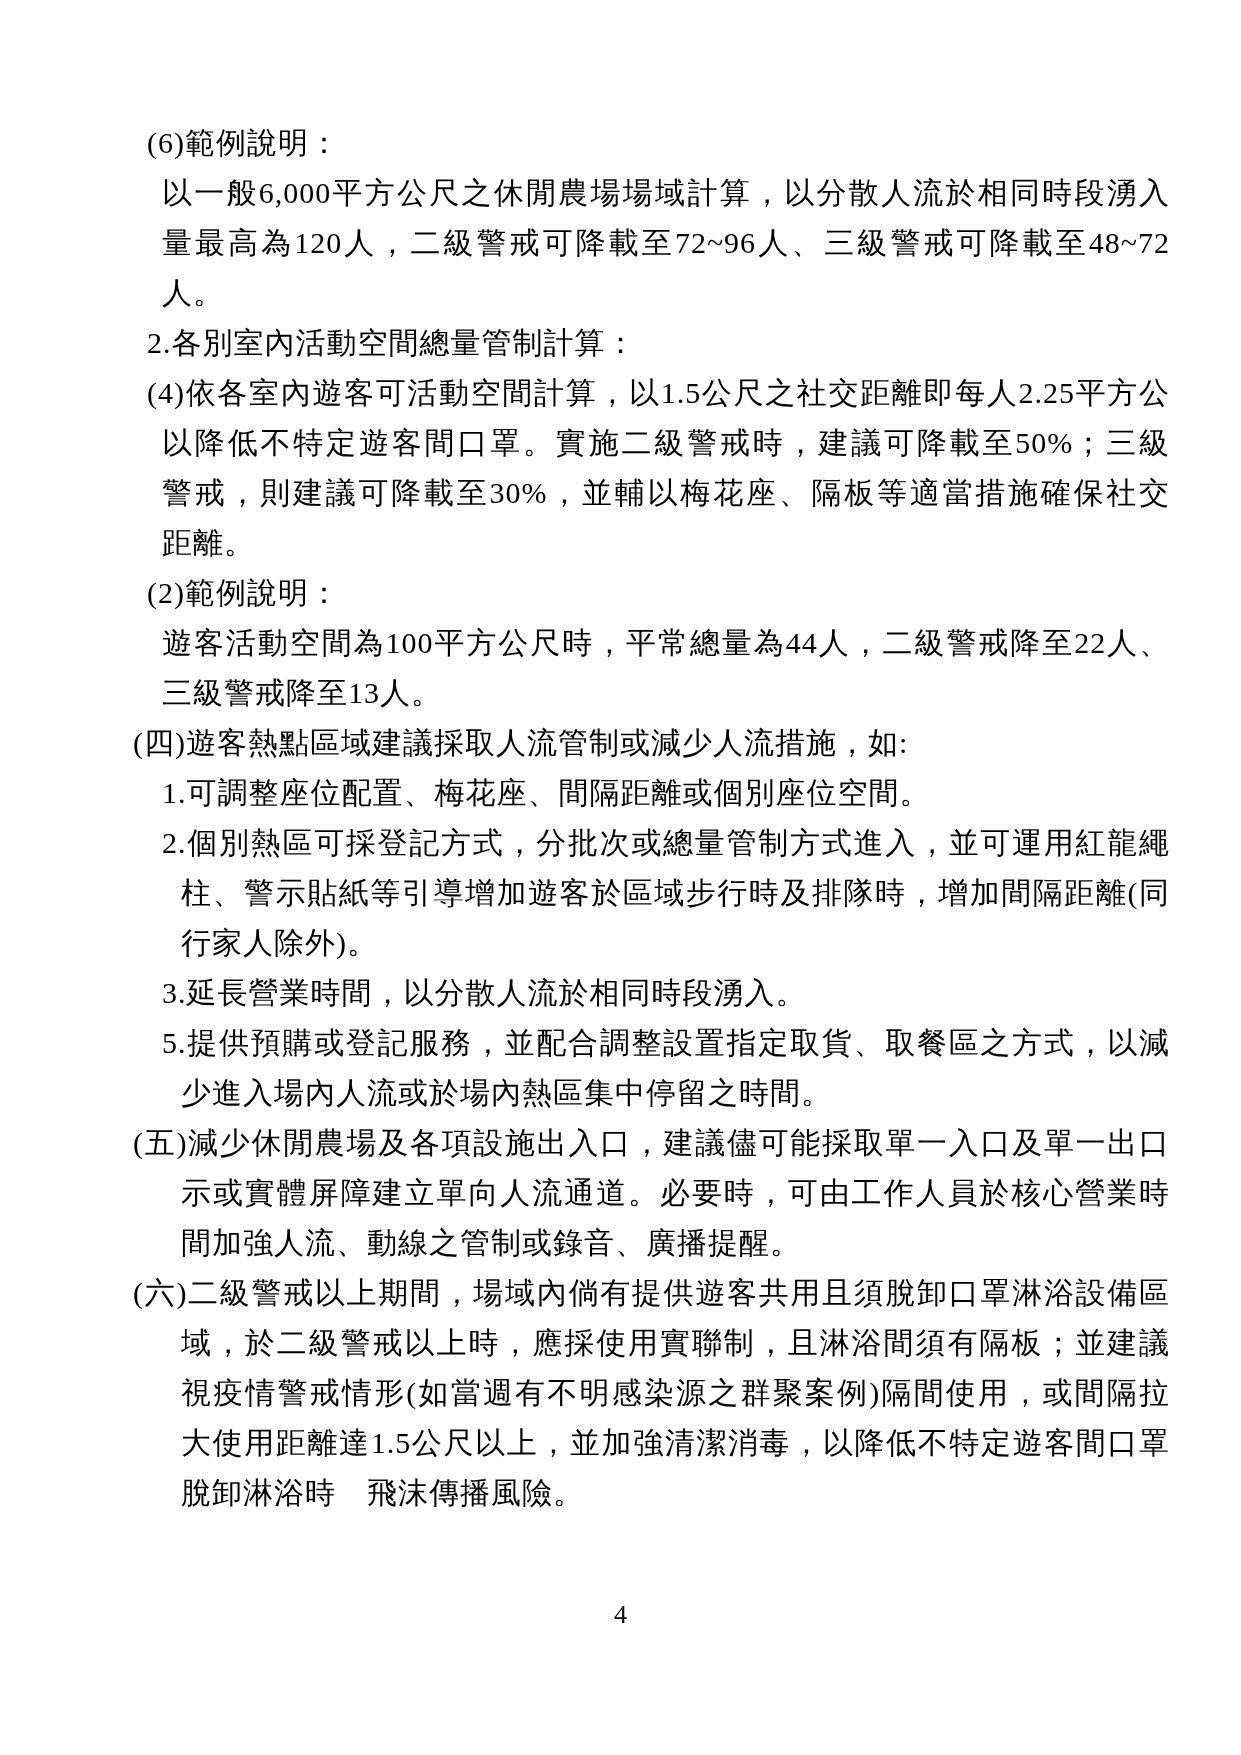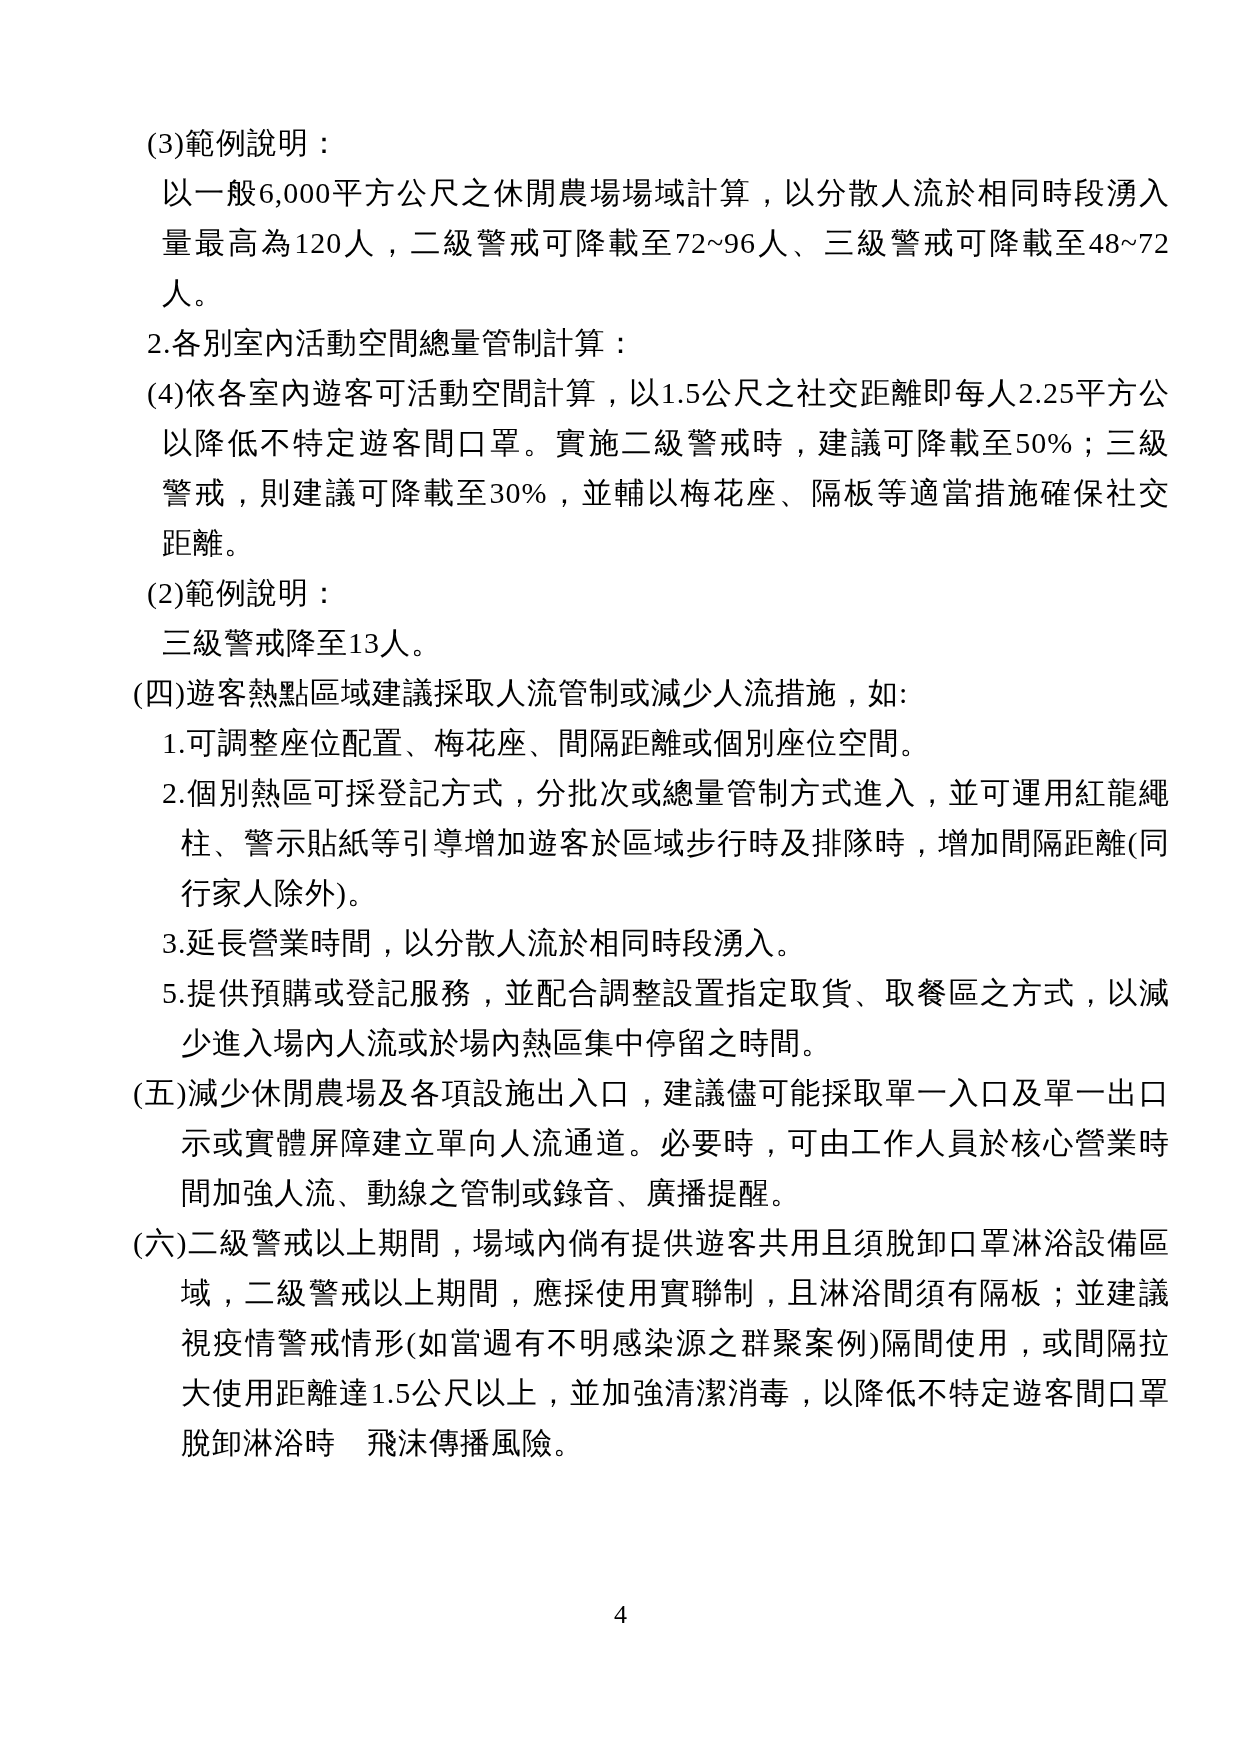--- a/index.html
+++ b/index.html
@@ -49,42 +49,43 @@
     text-align: center;
     font-size: 26px;
     letter-spacing: 0;
   }
 </style>
 </head>
 <body>
 
 <div class="page">
   <main class="content">
-      <div class="line lv1">(3)範例說明：</div>
+      <div class="line lv1">(6)範例說明：</div>
       <div class="line lv2 fill">以一般6,000平方公尺之休閒農場場域計算，以分散人流於相同時段湧入</div>
       <div class="line lv2 fill">量最高為120人，二級警戒可降載至72~96人、三級警戒可降載至48~72</div>
       <div class="line lv2">人。</div>
       <div class="line lv1">2.各別室內活動空間總量管制計算：</div>
       <div class="line lv1 fill">(4)依各室內遊客可活動空間計算，以1.5公尺之社交距離即每人2.25平方公</div>
       <div class="line lv2 fill">以降低不特定遊客間口罩。實施二級警戒時，建議可降載至50%；三級</div>
       <div class="line lv2 fill">警戒，則建議可降載至30%，並輔以梅花座、隔板等適當措施確保社交</div>
       <div class="line lv2">距離。</div>
       <div class="line lv1">(2)範例說明：</div>
+      <div class="line lv2 fill">遊客活動空間為100平方公尺時，平常總量為44人，二級警戒降至22人、</div>
       <div class="line lv2">三級警戒降至13人。</div>
       <div class="line lv0">(四)遊客熱點區域建議採取人流管制或減少人流措施，如:</div>
       <div class="line lv2">1.可調整座位配置、梅花座、間隔距離或個別座位空間。</div>
       <div class="line lv2 fill">2.個別熱區可採登記方式，分批次或總量管制方式進入，並可運用紅龍繩</div>
       <div class="line lv3 fill">柱、警示貼紙等引導增加遊客於區域步行時及排隊時，增加間隔距離(同</div>
       <div class="line lv3">行家人除外)。</div>
       <div class="line lv2">3.延長營業時間，以分散人流於相同時段湧入。</div>
       <div class="line lv2 fill">5.提供預購或登記服務，並配合調整設置指定取貨、取餐區之方式，以減</div>
       <div class="line lv3">少進入場內人流或於場內熱區集中停留之時間。</div>
       <div class="line lv0 fill">(五)減少休閒農場及各項設施出入口，建議儘可能採取單一入口及單一出口</div>
       <div class="line lv3 fill">示或實體屏障建立單向人流通道。必要時，可由工作人員於核心營業時</div>
       <div class="line lv3">間加強人流、動線之管制或錄音、廣播提醒。</div>
       <div class="line lv0 fill">(六)二級警戒以上期間，場域內倘有提供遊客共用且須脫卸口罩淋浴設備區</div>
-      <div class="line lv3 fill">域，二級警戒以上期間，應採使用實聯制，且淋浴間須有隔板；並建議</div>
+      <div class="line lv3 fill">域，於二級警戒以上時，應採使用實聯制，且淋浴間須有隔板；並建議</div>
       <div class="line lv3 fill">視疫情警戒情形(如當週有不明感染源之群聚案例)隔間使用，或間隔拉</div>
       <div class="line lv3 fill">大使用距離達1.5公尺以上，並加強清潔消毒，以降低不特定遊客間口罩</div>
       <div class="line lv3">脫卸淋浴時　飛沫傳播風險。</div>
     </main>
   <div class="page-number">4</div>
 </div>
 
 </body></html>

